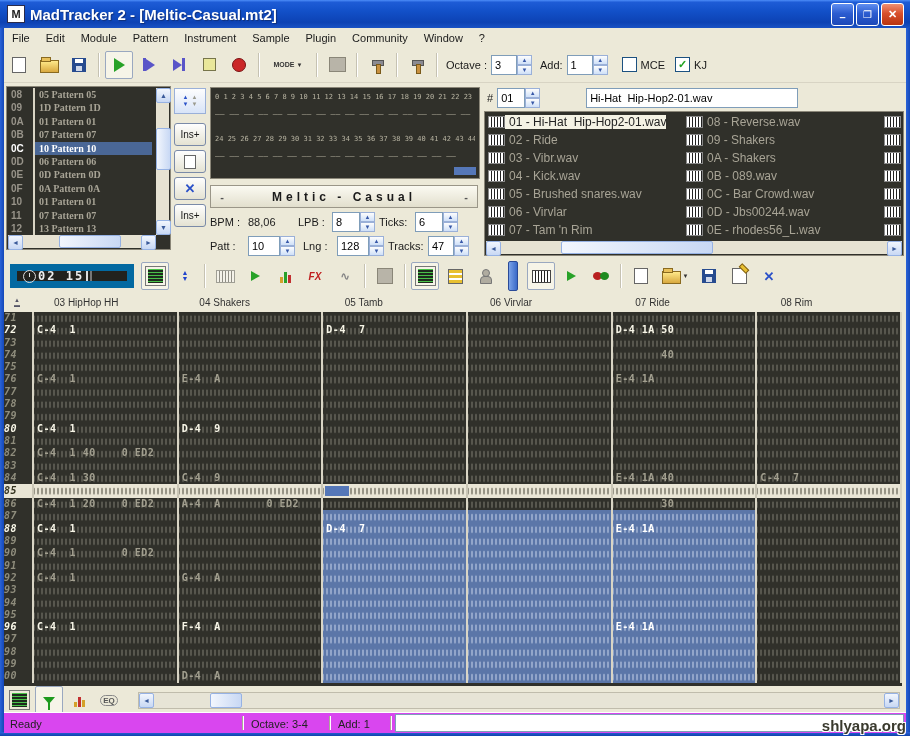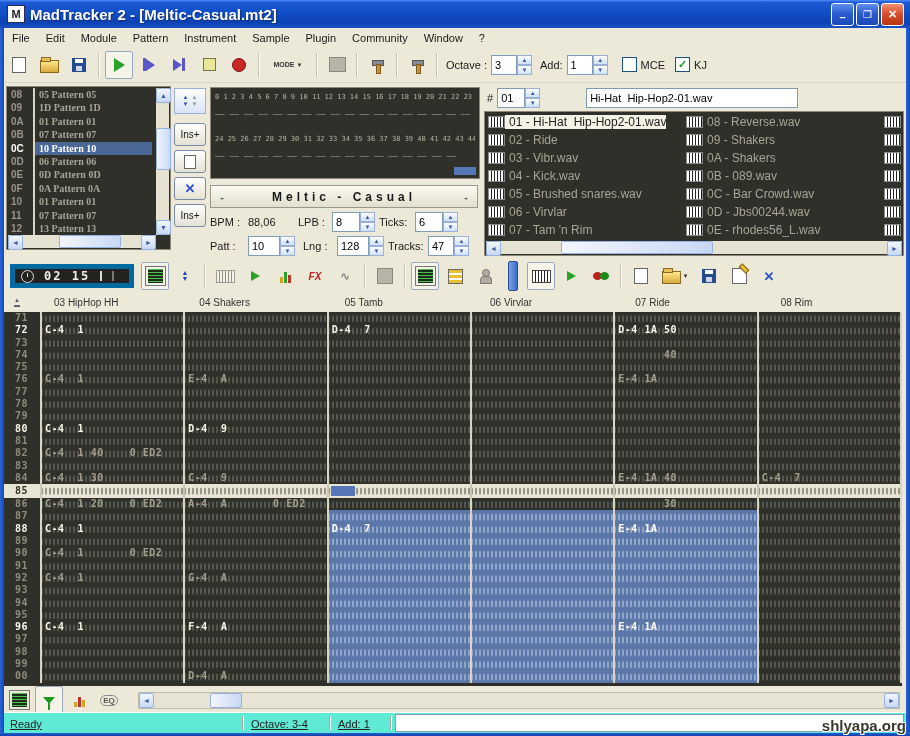--- a/index.html
+++ b/index.html
@@ -127,55 +127,55 @@
   .inscol{flex:1;display:flex;flex-direction:column;}
   .inscol.icons{flex:0 0 20px;}
   .insrow{display:flex;align-items:center;height:18px;font-size:12px;color:#a8a496;}
   .insrow .nm{white-space:pre;padding-left:4px;}
   .insrow.sel .nm{background:#f4f2e4;color:#222;}
   .kicon{width:15px;height:10px;border:1px solid #888;flex:0 0 15px;
     background:repeating-linear-gradient(90deg,#fff 0 2px,#222 2px 3px);margin-left:2px;}
   #inshscroll{left:1px;right:1px;}
   
   .toolbar2{position:absolute;left:4px;top:258px;width:902px;height:36px;display:flex;align-items:center;background:#ece9d8;}
-  #timebox{width:124px;height:24px;margin:0 6px;background:#22221e;border:5px solid #0369a1;
-    display:flex;align-items:center;color:#eee;gap:10px;padding:0 6px;box-sizing:border-box;}
+  #timebox{width:124px;height:24px;margin:0 6px;background:#22221e;border:7px solid #0369a1;
+    display:flex;align-items:center;color:#eee;gap:2px;padding:0 6px;box-sizing:border-box;}
   #timebox .t{font-family:"DejaVu Sans Mono",monospace;font-weight:bold;font-size:12px;letter-spacing:2px;}
   #timebox .vb{width:2px;height:10px;background:#ddd;}
   #timebox .vb.dim{background:#777;}
   .splitter{width:8px;height:28px;margin:0 8px;background:linear-gradient(90deg,#7aa2e8,#3a6ac8);border:1px solid #2a4a98;border-radius:2px;}
   
   #thead{position:absolute;left:4px;top:294px;width:898px;height:18px;display:flex;background:#ece9d8;font-size:10px;color:#333;}
   #thead .gh{width:26px;display:flex;align-items:center;justify-content:center;flex-direction:column;line-height:5px;font-size:6px;color:#556;}
   #thead .tname{flex:1;border-left:2px solid transparent;padding-left:22px;line-height:18px;}
   #grid{position:absolute;left:4px;top:312px;width:898px;height:374px;background:#30302a;
     font-family:"DejaVu Sans Mono",monospace;font-size:10px;font-weight:bold;letter-spacing:.5px;}
   .grow{display:flex;height:12.3px;line-height:12.5px;}
-  .gut{width:24px;text-align:right;padding-right:12px;color:#8f8d7d;flex:0 0 24px;}
+  .gut{width:24px;padding-right:4px;color:#8f8d7d;flex:0 0 24px;font-style:italic;}
   .cell{flex:1 1 0;border-left:2px solid #d9d5c5;padding-left:3px;position:relative;overflow:hidden;
     background-image:radial-gradient(rgba(205,202,185,.25) 1px,transparent 1.3px);
     background-size:4px 12.3px;background-position:2px 1px;}
   .cell:last-child{border-right:2px solid #d9d5c5;}
   .ct{white-space:pre;color:#a29f8f;}
   .grow.b .ct{color:#f7f5e7;}
   .grow.b .gut{color:#fbf9ea;}
   .cell.sel{background-color:#5b76a8;background-image:radial-gradient(rgba(228,236,252,.4) 1px,transparent 1.3px);}
   .cell.sel .ct{color:#e6eaf4;}
   .grow.b .cell.sel .ct{color:#fff;}
   .grow.cur{height:14px;line-height:14px;background:#e9e5d5;}
   .grow.cur .gut{color:#33321f;}
   .grow.cur .cell{background-image:radial-gradient(rgba(70,68,55,.5) 1px,transparent 1.3px);border-left-color:#c9c5b5;}
   .cursor{position:absolute;left:2px;top:2px;width:24px;height:10px;background:#5577b8;}
   
   .toolbar3{position:absolute;left:4px;top:688px;width:902px;height:24px;display:flex;align-items:center;background:#ece9d8;}
   #gridhscroll{flex:1;height:15px;margin:0 6px 0 14px;background:#e7e4d6;border:1px solid #c0bcac;display:flex;align-items:center;}
   #gridhscroll .sthumb{width:30px;height:13px;margin-left:56px;}
   #gridhscroll .spacer{flex:1;}
   .statusbar{position:absolute;left:4px;top:712px;width:902px;height:20px;display:flex;align-items:center;
-    background:#5eead4;border-top:1px solid #fff;font-size:11px;color:#222;text-decoration:underline;}
+    background:#d946ef;border-top:1px solid #fff;font-size:11px;color:#222;}
   .spanel{padding:2px 6px;height:16px;line-height:14px;box-sizing:border-box;}
   .ssep{width:1px;height:14px;background:#aca899;box-shadow:1px 0 0 #fff;margin:0 2px;}
   #statusfield{flex:1;margin:1px 2px;height:16px;background:#fff;border:1px solid #7f9db9;}
   #watermark{position:absolute;right:4px;bottom:2px;font-weight:bold;font-size:15px;color:#3a3a2e;
     text-shadow:-1px -1px 0 #fff,1px -1px 0 #fff,-1px 1px 0 #fff,1px 1px 0 #fff;}
 </style>
 </head>
 <body>
 
 <div id="win">

